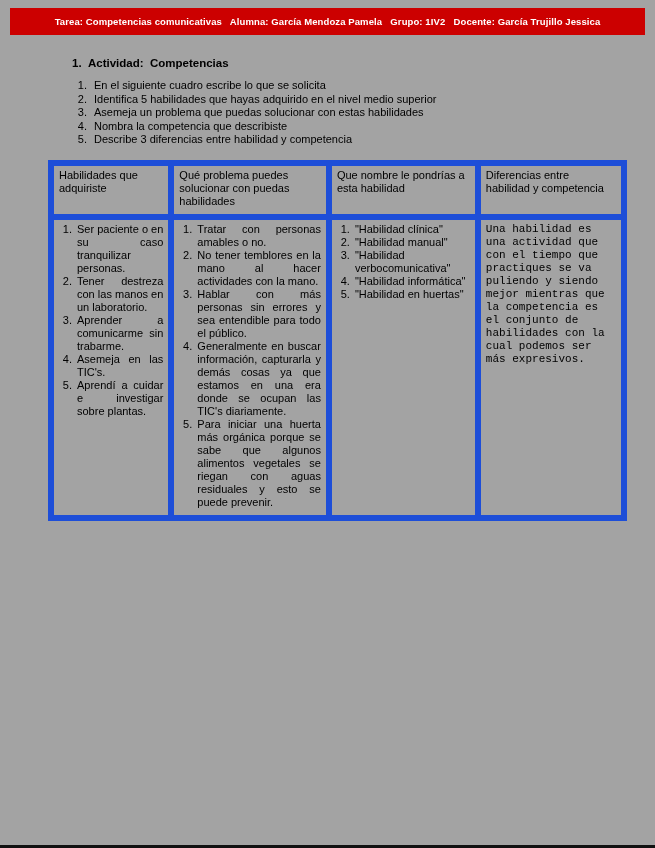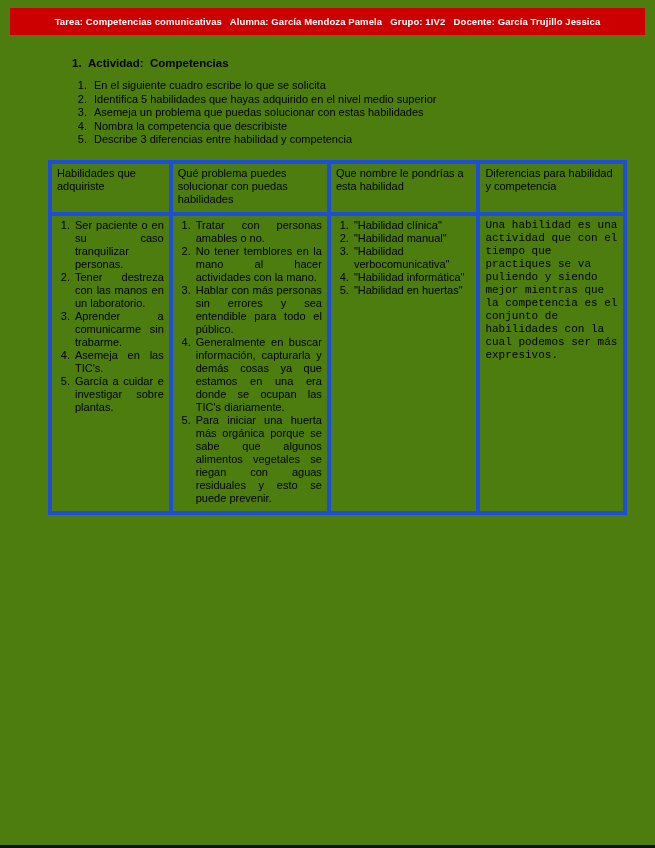--- a/index.html
+++ b/index.html
@@ -2,21 +2,21 @@
 <html><head>
 <meta charset="utf-8">
 <style>
   * { box-sizing: border-box; }
   html, body { margin: 0; padding: 0; background: #ffffff; }
   body { font-family: "Liberation Sans", sans-serif; color: #000; }
   .page {
     position: relative;
     width: 655px;
     height: 848px;
-    background: #4d7c0f;
+    background: #a3a3a3;
     overflow: hidden;
   }
   .header-bar {
     position: absolute;
     top: 8px;
     left: 10px;
     right: 10px;
     background: #cc0000;
     color: #ffffff;
     font-size: 9.5px;
@@ -60,21 +60,21 @@
     width: 579px;
     border-collapse: collapse;
     table-layout: fixed;
     font-size: 11px;
   }
   table.comp-table col.c1 { width: 21%; }
   table.comp-table col.c2 { width: 27.5%; }
   table.comp-table col.c3 { width: 26%; }
   table.comp-table col.c4 { width: 25.5%; }
   table.comp-table th, table.comp-table td {
-    border: 4px solid #1d4ed8;
+    border: 6px solid #1d4ed8;
     vertical-align: top;
     text-align: left;
     font-weight: normal;
     padding: 3px 5px 6px 5px;
     line-height: 1.18;
   }
   table.comp-table th { height: 42px; }
   td ol {
     margin: 0;
     padding-left: 16px;
@@ -120,32 +120,32 @@
         <col class="c1">
           <col class="c2">
           <col class="c3">
           <col class="c4">
       </colgroup>
       <thead>
         <tr>
           <th>Habilidades que adquiriste</th>
           <th>Qué problema puedes solucionar con puedas habilidades</th>
           <th>Que nombre le pondrías a esta habilidad</th>
-          <th>Diferencias para habilidad y competencia</th>
+          <th>Diferencias entre habilidad y competencia</th>
         </tr>
       </thead>
       <tbody>
         <tr>
           <td class="justify">
             <ol>
                 <li>Ser paciente o en su caso tranquilizar personas.</li>
                 <li>Tener destreza con las manos en un laboratorio.</li>
                 <li>Aprender a comunicarme sin trabarme.</li>
                 <li>Asemeja en las TIC's.</li>
-                <li>García a cuidar e investigar sobre plantas.</li>
+                <li>Aprendí a cuidar e investigar sobre plantas.</li>
               </ol>
           </td>
           <td class="justify">
             <ol>
                 <li>Tratar con personas amables o no.</li>
                 <li>No tener temblores en la mano al hacer actividades con la mano.</li>
                 <li>Hablar con más personas sin errores y sea entendible para todo el público.</li>
                 <li>Generalmente en buscar información, capturarla y demás cosas ya que estamos en una era donde se ocupan las TIC's diariamente.</li>
                 <li>Para iniciar una huerta más orgánica porque se sabe que algunos alimentos vegetales se riegan con aguas residuales y esto se puede prevenir.</li>
               </ol>

